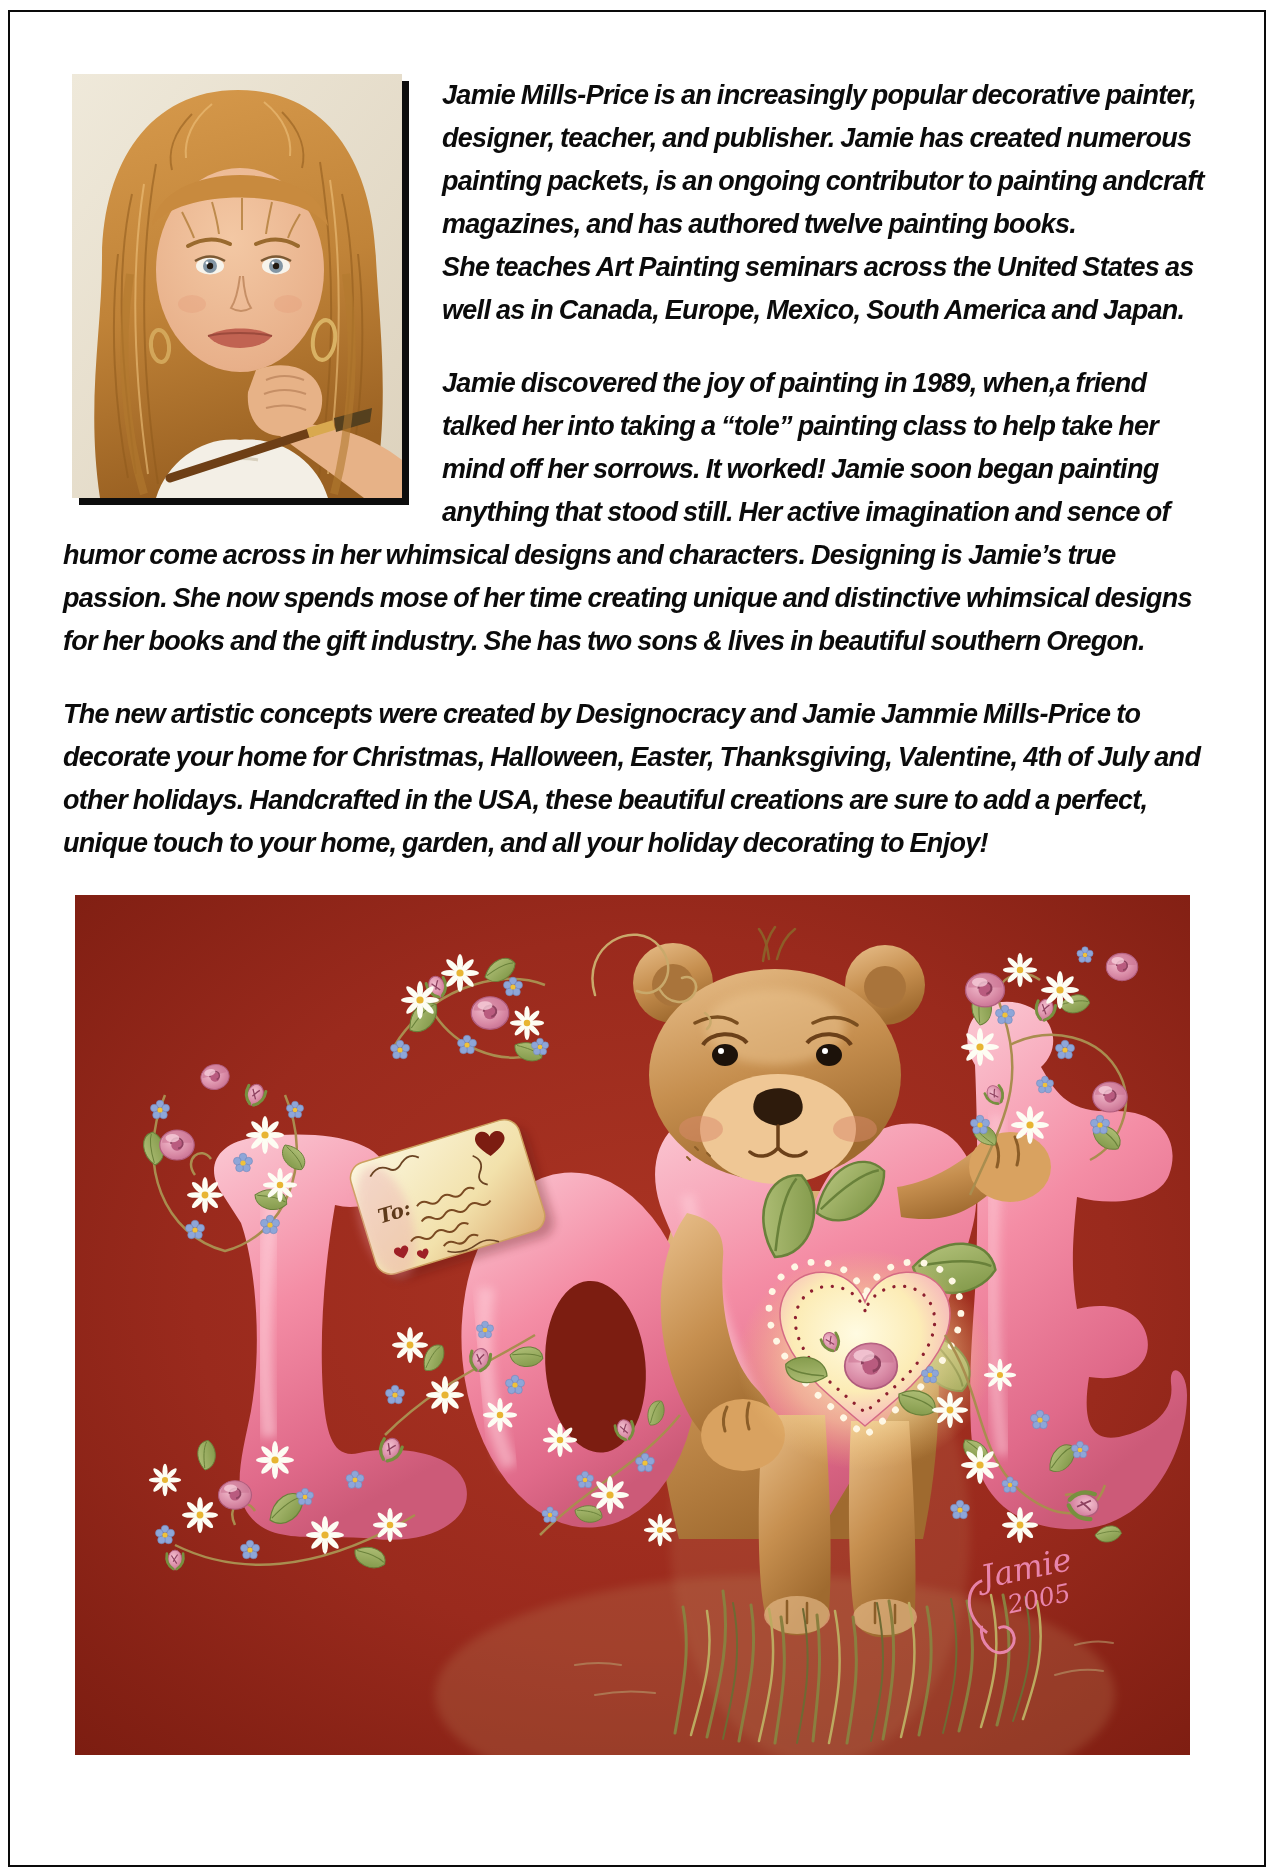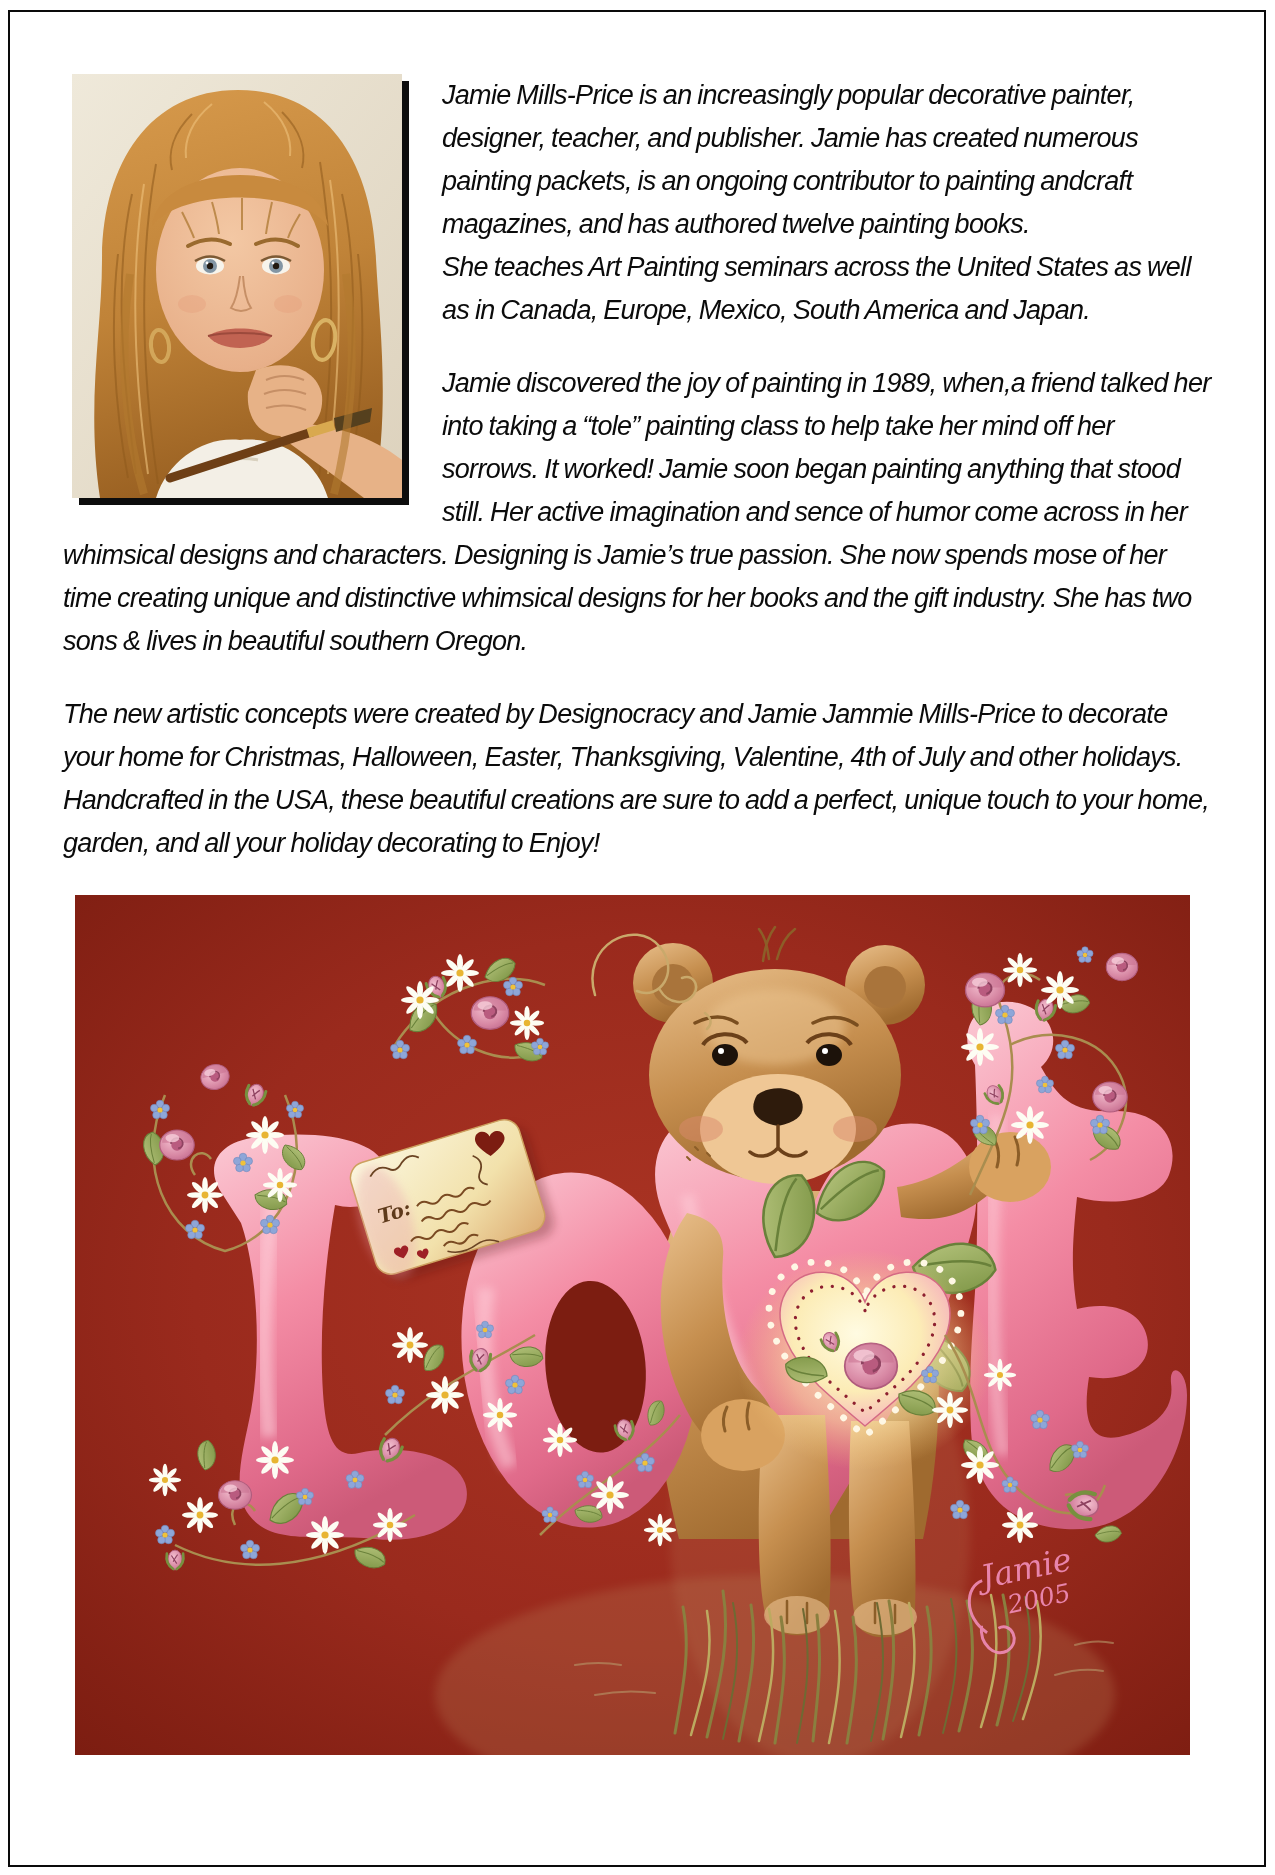--- a/index.html
+++ b/index.html
@@ -12,21 +12,21 @@
     border:2px solid #0a0a0a;pointer-events:none;
   }
   .content{position:relative;padding:74px 60px 0 63px;}
   .photo{
     float:left;width:330px;height:424px;margin:0 40px 18px 9px;
     box-shadow:7px 7px 0 0 #0d0d0d;background:#e9e1d0;
   }
   .photo svg{display:block;width:100%;height:100%;}
   p.bio{
     margin:0 0 30px 0;
-    font-style:italic;font-weight:normal;
+    font-style:italic;font-weight:bold;
     font-size:27px;line-height:43px;
     letter-spacing:-0.7px;word-spacing:-1px;
     color:#0b0b0b;white-space:pre-line;
   }
   .painting{
     clear:both;position:relative;margin:30px 0 0 12px;
     width:1115px;height:860px;
   }
   .painting svg{display:block;width:100%;height:100%;}
   .sig-name{font-family:"DejaVu Serif",serif;font-style:italic;font-size:32px;}

